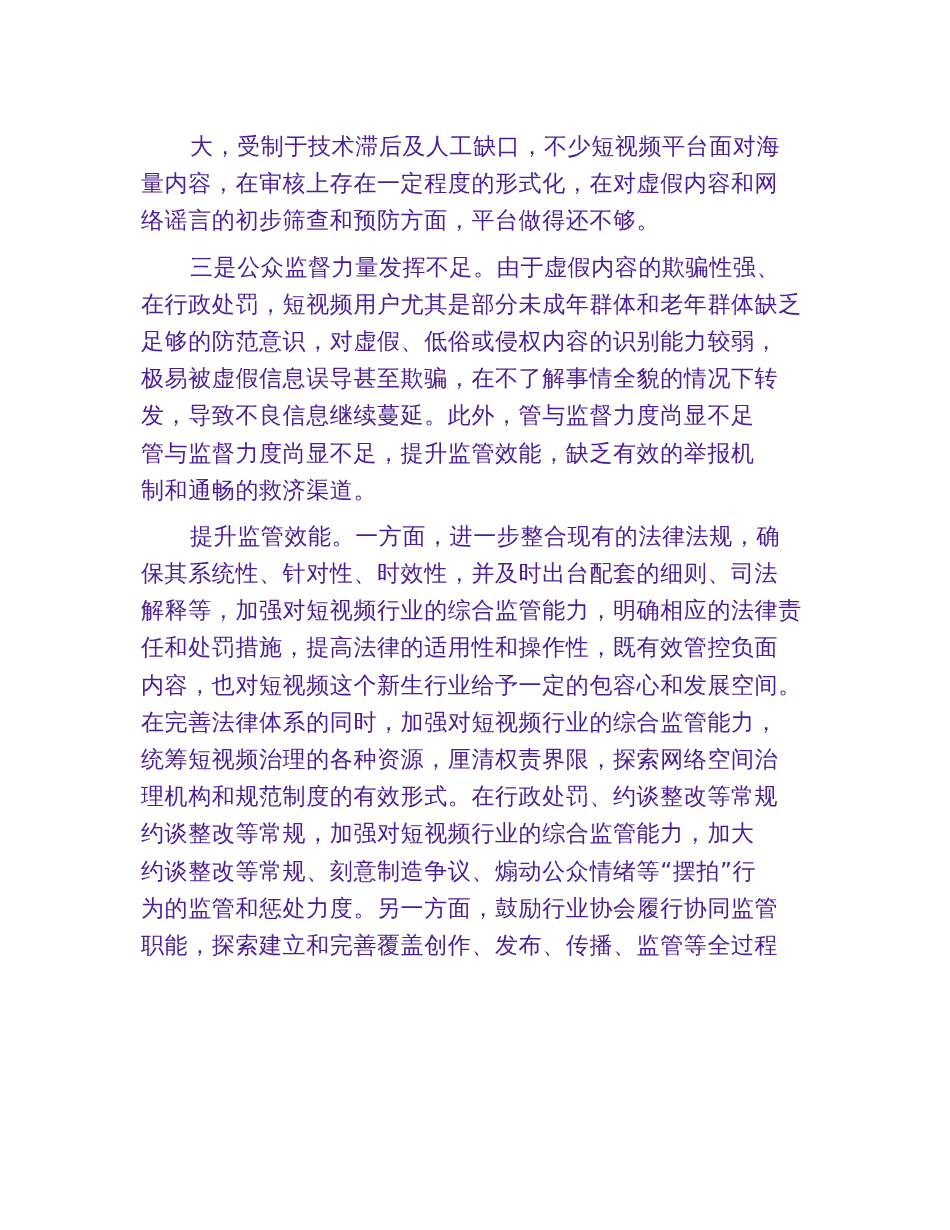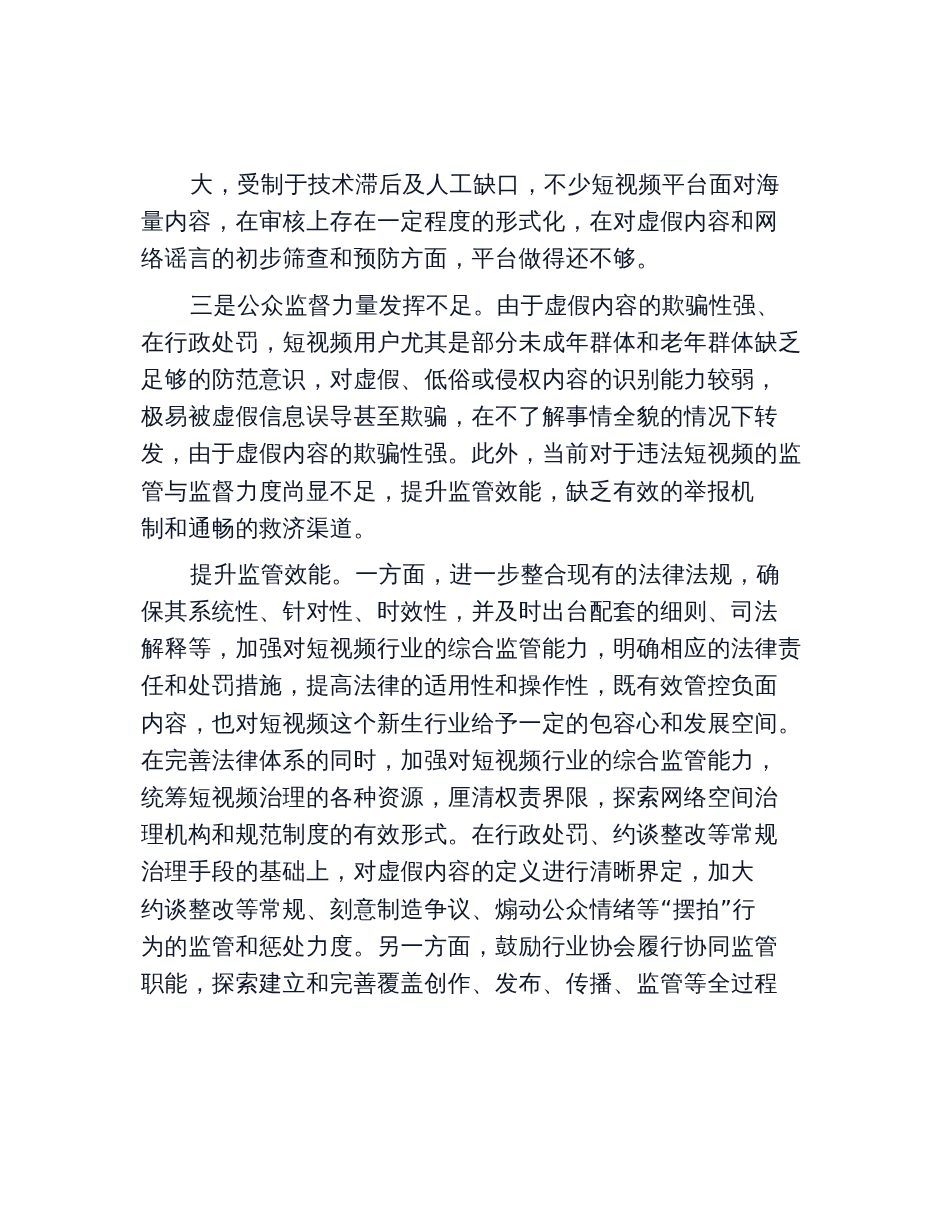--- a/index.html
+++ b/index.html
@@ -13,22 +13,21 @@
       position: relative;
       overflow: hidden;
     }
     .page {
       position: absolute;
       left: 141px;
       top: 128px;
       width: 690px;
       font-family: "DejaVu Sans", "Liberation Sans", sans-serif;
       font-size: 23px;
-      color: #0f172a;
-      margin-top: 38px;
+      color: #4c1d95;
     }
     .para {
       margin: 0 0 9px 0;
     }
     .line {
       display: block;
       height: 37.2px;
       line-height: 37.2px;
       white-space: nowrap;
       letter-spacing: 0.6px;
@@ -45,32 +44,32 @@
     <span class="line indent">大，受制于技术滞后及人工缺口，不少短视频平台面对海</span>
     <span class="line">量内容，在审核上存在一定程度的形式化，在对虚假内容和网</span>
     <span class="line">络谣言的初步筛查和预防方面，平台做得还不够。</span>
   </div>
 
   <div class="para">
     <span class="line indent">三是公众监督力量发挥不足。由于虚假内容的欺骗性强、</span>
     <span class="line">在行政处罚，短视频用户尤其是部分未成年群体和老年群体缺乏</span>
     <span class="line">足够的防范意识，对虚假、低俗或侵权内容的识别能力较弱，</span>
     <span class="line">极易被虚假信息误导甚至欺骗，在不了解事情全貌的情况下转</span>
-    <span class="line">发，由于虚假内容的欺骗性强。此外，当前对于违法短视频的监</span>
+    <span class="line">发，导致不良信息继续蔓延。此外，管与监督力度尚显不足</span>
     <span class="line">管与监督力度尚显不足，提升监管效能，缺乏有效的举报机</span>
     <span class="line">制和通畅的救济渠道。</span>
   </div>
 
   <div class="para">
     <span class="line indent">提升监管效能。一方面，进一步整合现有的法律法规，确</span>
     <span class="line">保其系统性、针对性、时效性，并及时出台配套的细则、司法</span>
     <span class="line">解释等，加强对短视频行业的综合监管能力，明确相应的法律责</span>
     <span class="line">任和处罚措施，提高法律的适用性和操作性，既有效管控负面</span>
     <span class="line">内容，也对短视频这个新生行业给予一定的包容心和发展空间。</span>
     <span class="line">在完善法律体系的同时，加强对短视频行业的综合监管能力，</span>
     <span class="line">统筹短视频治理的各种资源，厘清权责界限，探索网络空间治</span>
     <span class="line">理机构和规范制度的有效形式。在行政处罚、约谈整改等常规</span>
-    <span class="line">治理手段的基础上，对虚假内容的定义进行清晰界定，加大</span>
+    <span class="line">约谈整改等常规，加强对短视频行业的综合监管能力，加大</span>
     <span class="line">约谈整改等常规、刻意制造争议、煽动公众情绪等“摆拍”行</span>
     <span class="line">为的监管和惩处力度。另一方面，鼓励行业协会履行协同监管</span>
     <span class="line">职能，探索建立和完善覆盖创作、发布、传播、监管等全过程</span>
   </div>
 </div>
 
 </body></html>

